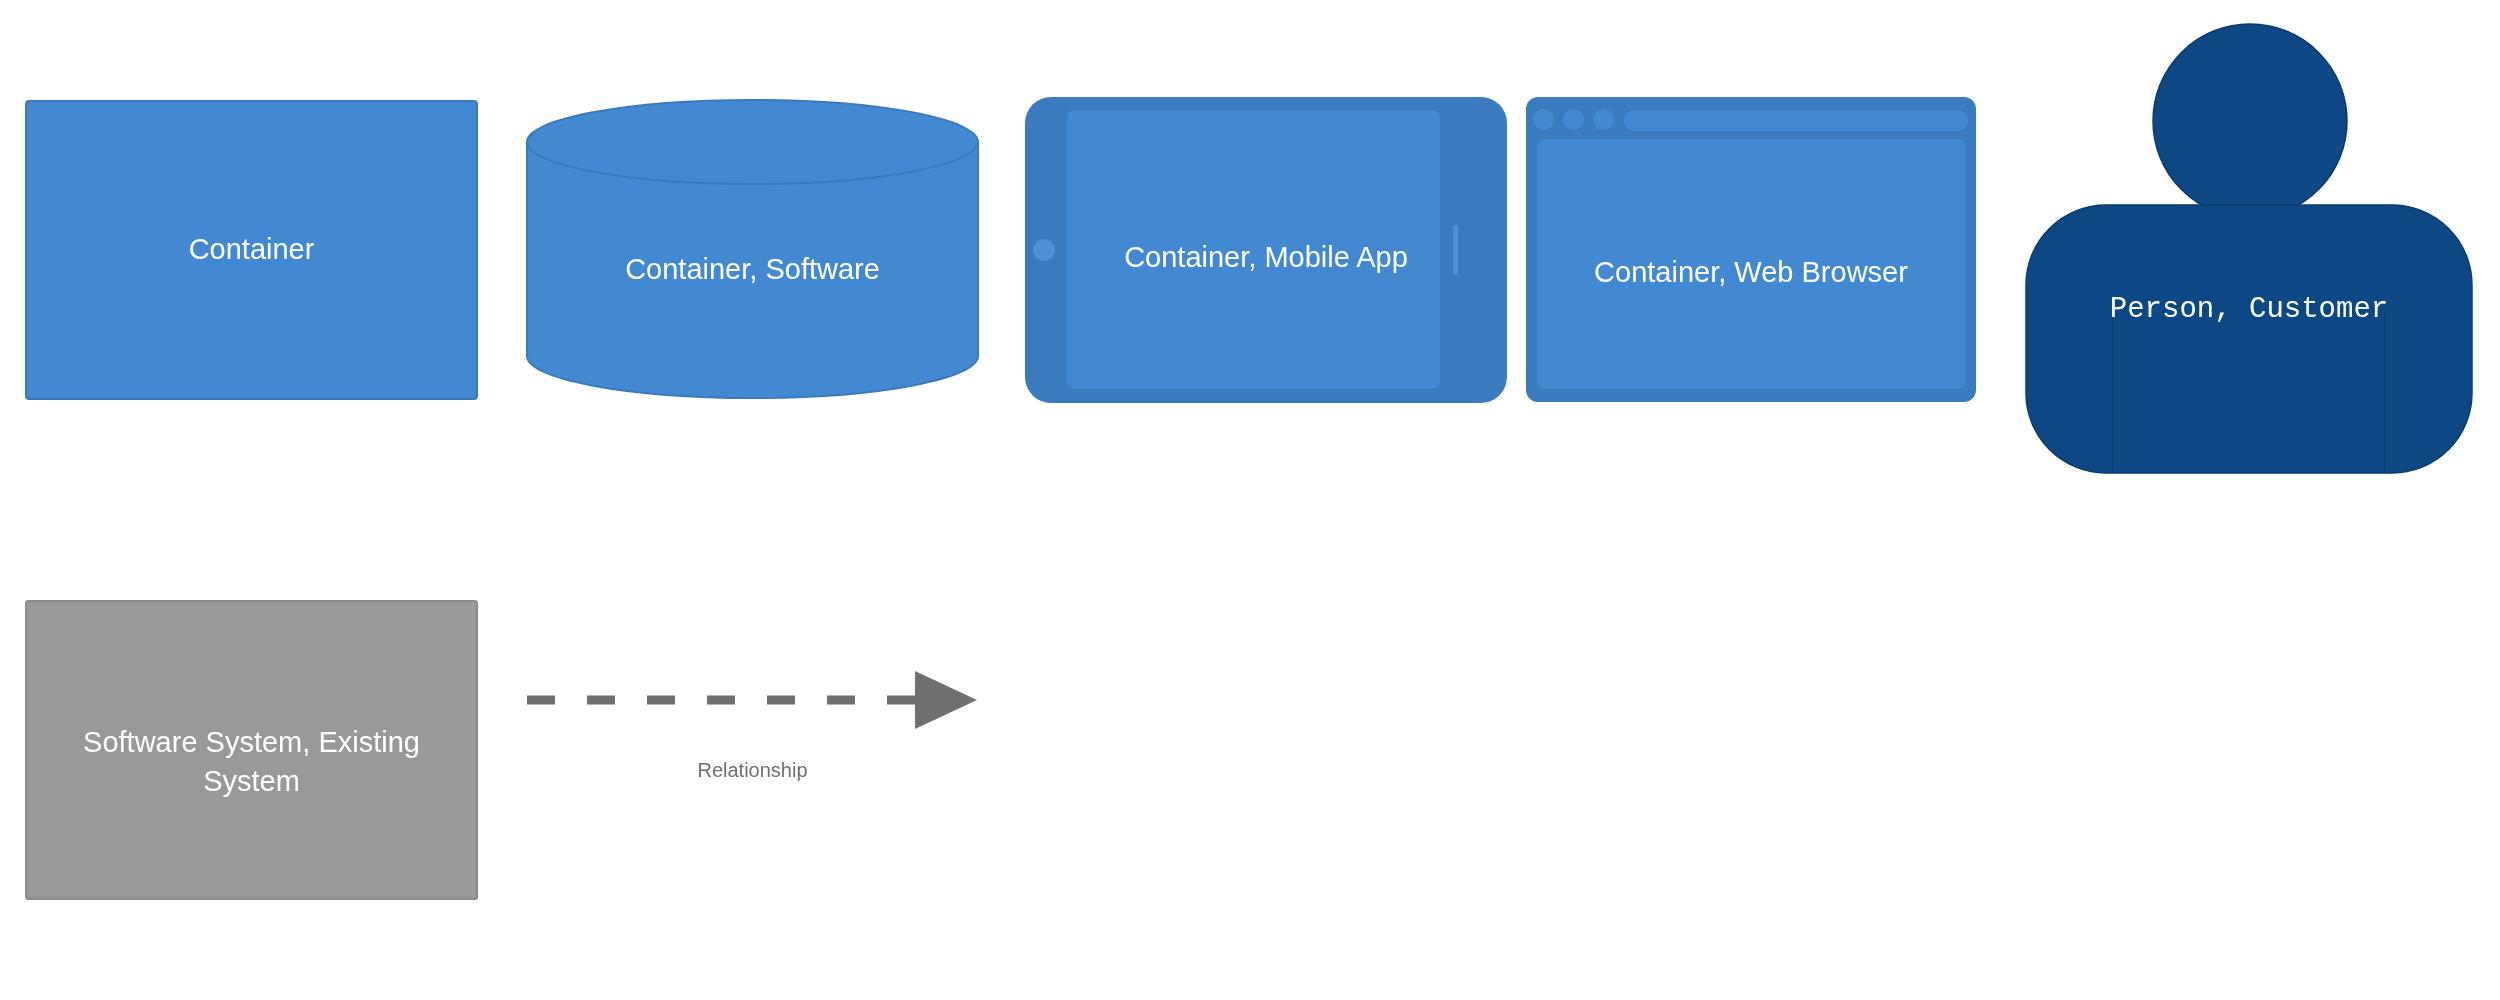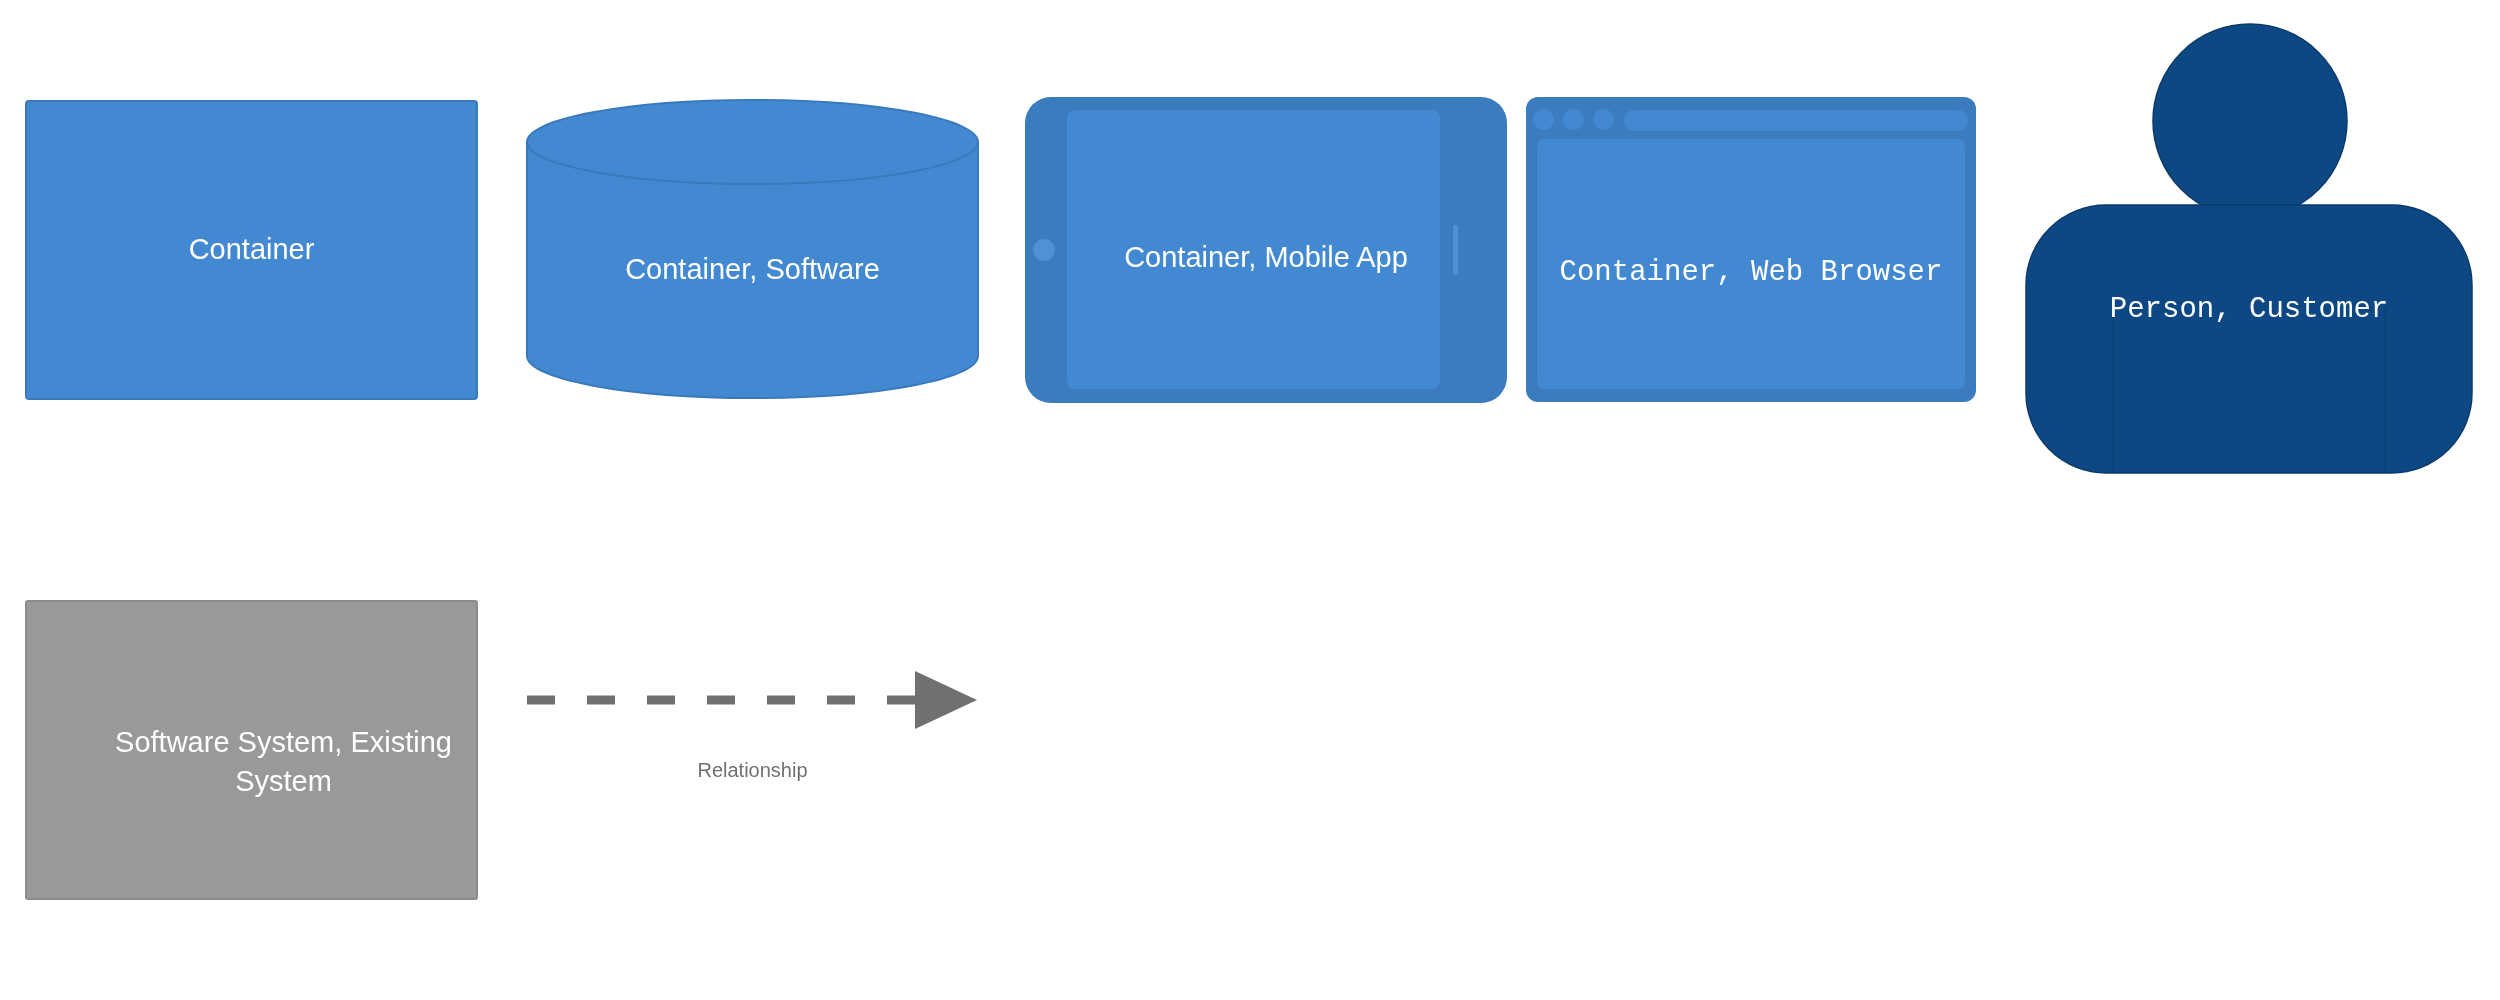--- a/index.html
+++ b/index.html
@@ -72,35 +72,35 @@
   }
   .browser-dot.d1{left:7px;} .browser-dot.d2{left:37px;} .browser-dot.d3{left:67px;}
   .browser-addressbar{
     position:absolute;left:98px;top:13px;width:344px;height:21px;
     background:var(--container-fill);border-radius:11px;
   }
   .browser-content{
     position:absolute;left:11px;top:42px;width:428px;height:250px;
     background:var(--container-fill);border-radius:7px;
   }
-  .browser .lbl{top:calc(50% + 23px);font-family:Liberation Mono, monospace;}
+  .browser .lbl{top:calc(50% + 23px);}
   
   .person{position:absolute;left:2025px;top:23px;width:448px;height:452px;}
   .person svg{display:block;}
   .person-part{fill:var(--person-fill);stroke:var(--person-stroke);stroke-width:1.5;}
   .person-seam{stroke:var(--person-stroke);stroke-width:2;opacity:.45;}
   .person .lbl{top:287px;font-family:Liberation Mono, monospace;}
   
   .external-box{
     position:absolute;left:25px;top:600px;width:453px;height:300px;
     background:var(--external-fill);
     border:2px solid var(--external-stroke);
     border-radius:3px;
   }
-  .external-box .lbl{top:calc(50% + 12px);width:340px;white-space:normal;margin-left:32px;}
+  .external-box .lbl{top:calc(50% + 12px);width:340px;white-space:normal;}
   
   .relationship-arrow{position:absolute;left:525px;top:668px;width:455px;height:70px;}
   .rel-dash{stroke:var(--relationship);stroke-width:9;stroke-dasharray:28 32;fill:none;}
   .rel-head{fill:var(--relationship);}
   .relationship-label{
     position:absolute;left:525px;top:757px;width:455px;
     text-align:center;color:var(--relationship);
     font-size:20px;line-height:1.35;
   }
 </style>

